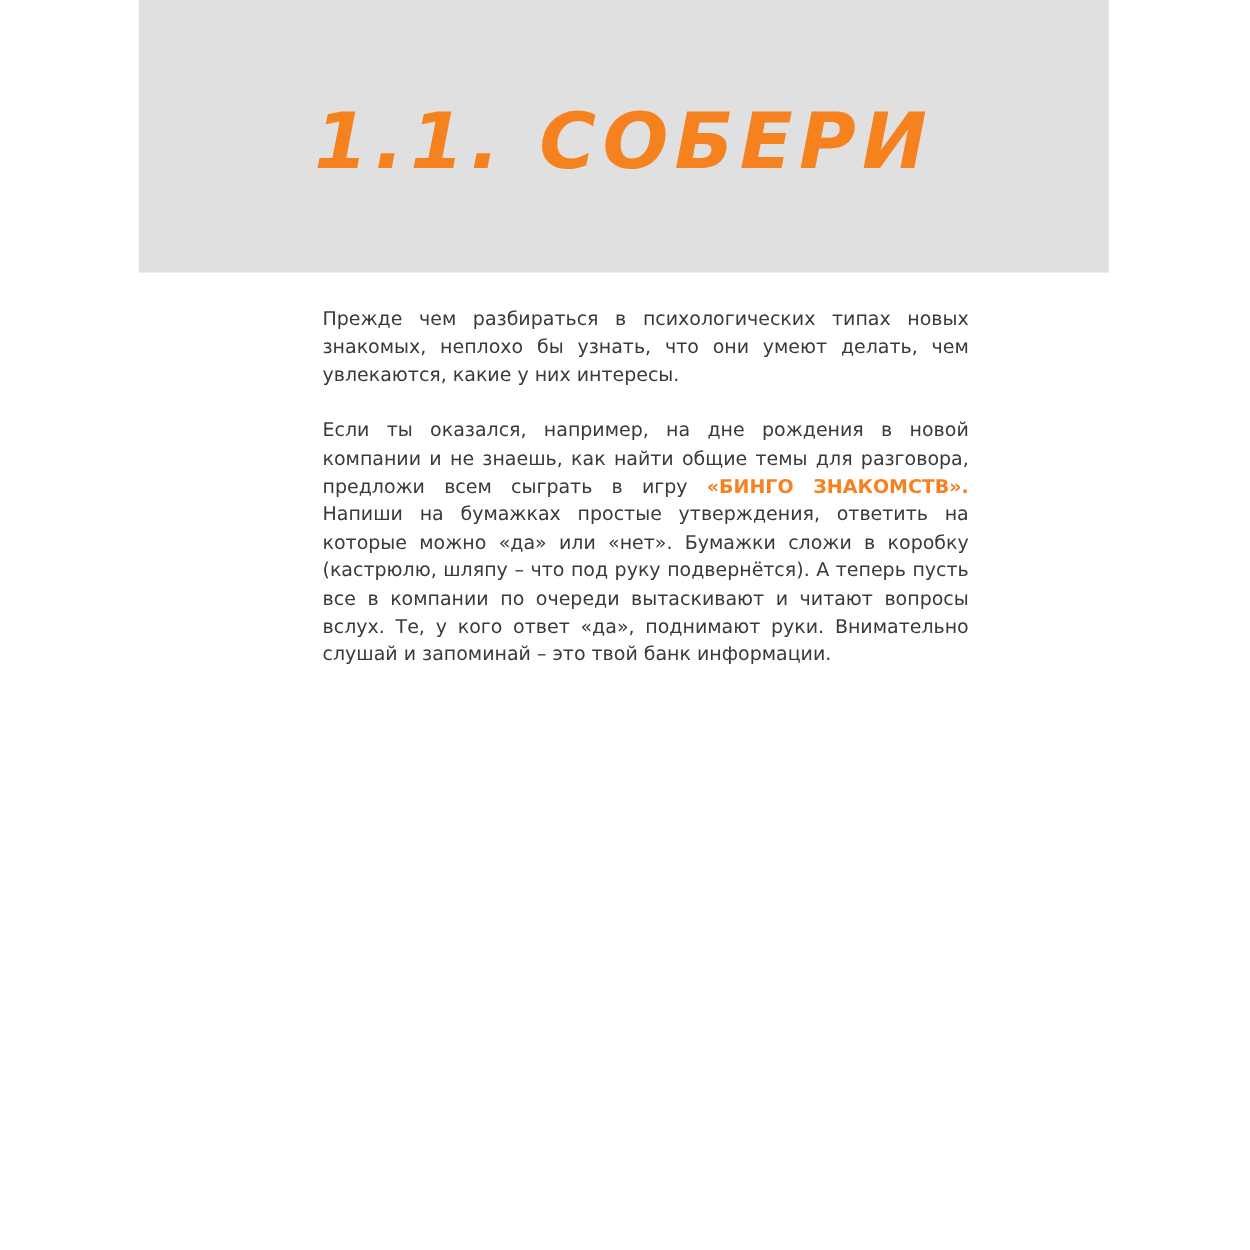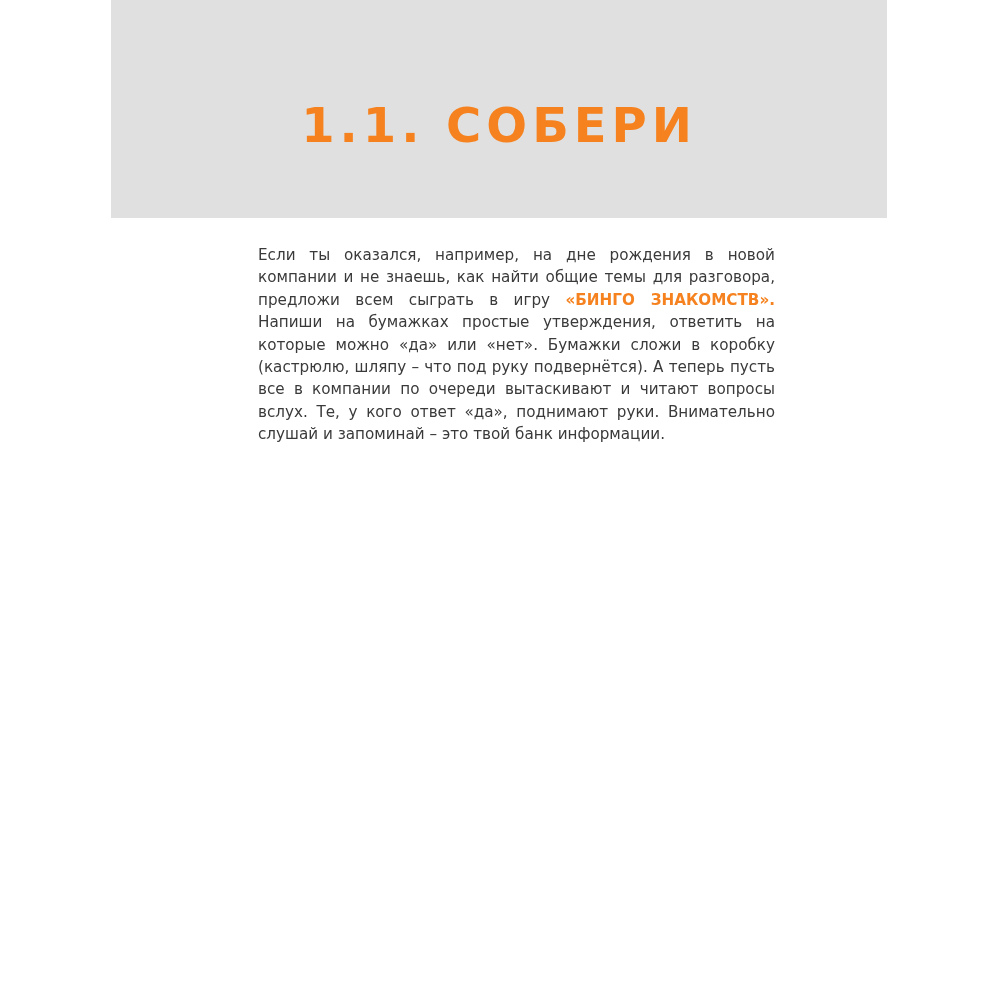--- a/index.html
+++ b/index.html
@@ -3,23 +3,23 @@
   <meta charset="utf-8">
   <style>
     html, body { margin: 0; padding: 0; background: #ffffff; }
     body { width: 1000px; height: 1000px; position: relative; overflow: hidden; }
     .banner {
       position: absolute; left: 111px; top: 0; width: 776px; height: 218px;
       background: #e0e0e0;
     }
     .title {
       position: absolute; left: 0; right: 0; top: 76px;
-      margin: 16px; text-align: center;
-      font-family: "DejaVu Sans", sans-serif; font-weight: bold; 
-      font-size: 48px; line-height: 66px; letter-spacing: 5px;
+      margin: 4px; text-align: center;
+      font-family: "DejaVu Sans", sans-serif; font-weight: bold; font-style: italic;
+      font-size: 62px; line-height: 66px; letter-spacing: 5px;
       color: #f5821f;
     }
     .title span { display: block; }
     .body-text {
       position: absolute; left: 258px; top: 244px; width: 517px;
       font-family: "DejaVu Sans", sans-serif; font-size: 15.2px; line-height: 22.4px;
       color: #3a3a3a; text-align: justify;
     }
     .body-text p { margin: 0 0 22px 0; }
     .hl { color: #f5821f; font-weight: bold; margin-top: 12px; }
@@ -27,14 +27,15 @@
 </head>
 <body>
 
 <div class="banner">
   <h1 class="title">
     <span>1.1. СОБЕРИ</span>
   </h1>
 </div>
 
 <div class="body-text">
+  <p>Прежде чем разбираться в психологических типах новых знакомых, неплохо бы узнать, что они умеют делать, чем увлекаются, какие у них интересы.</p>
   <p><span>Если ты оказался, например, на дне рождения в новой компании и не знаешь, как найти общие темы для разговора, предложи всем сыграть в игру </span><span class="hl">«БИНГО ЗНАКОМСТВ».</span><span> Напиши на бумажках простые утверждения, ответить на которые можно «да» или «нет». Бумажки сложи в коробку (кастрюлю, шляпу – что под руку подвернётся). А теперь пусть все в компании по очереди вытаскивают и читают вопросы вслух. Те, у кого ответ «да», поднимают руки. Внимательно слушай и запоминай – это твой банк информации.</span></p>
 </div>
 
 </body></html>

